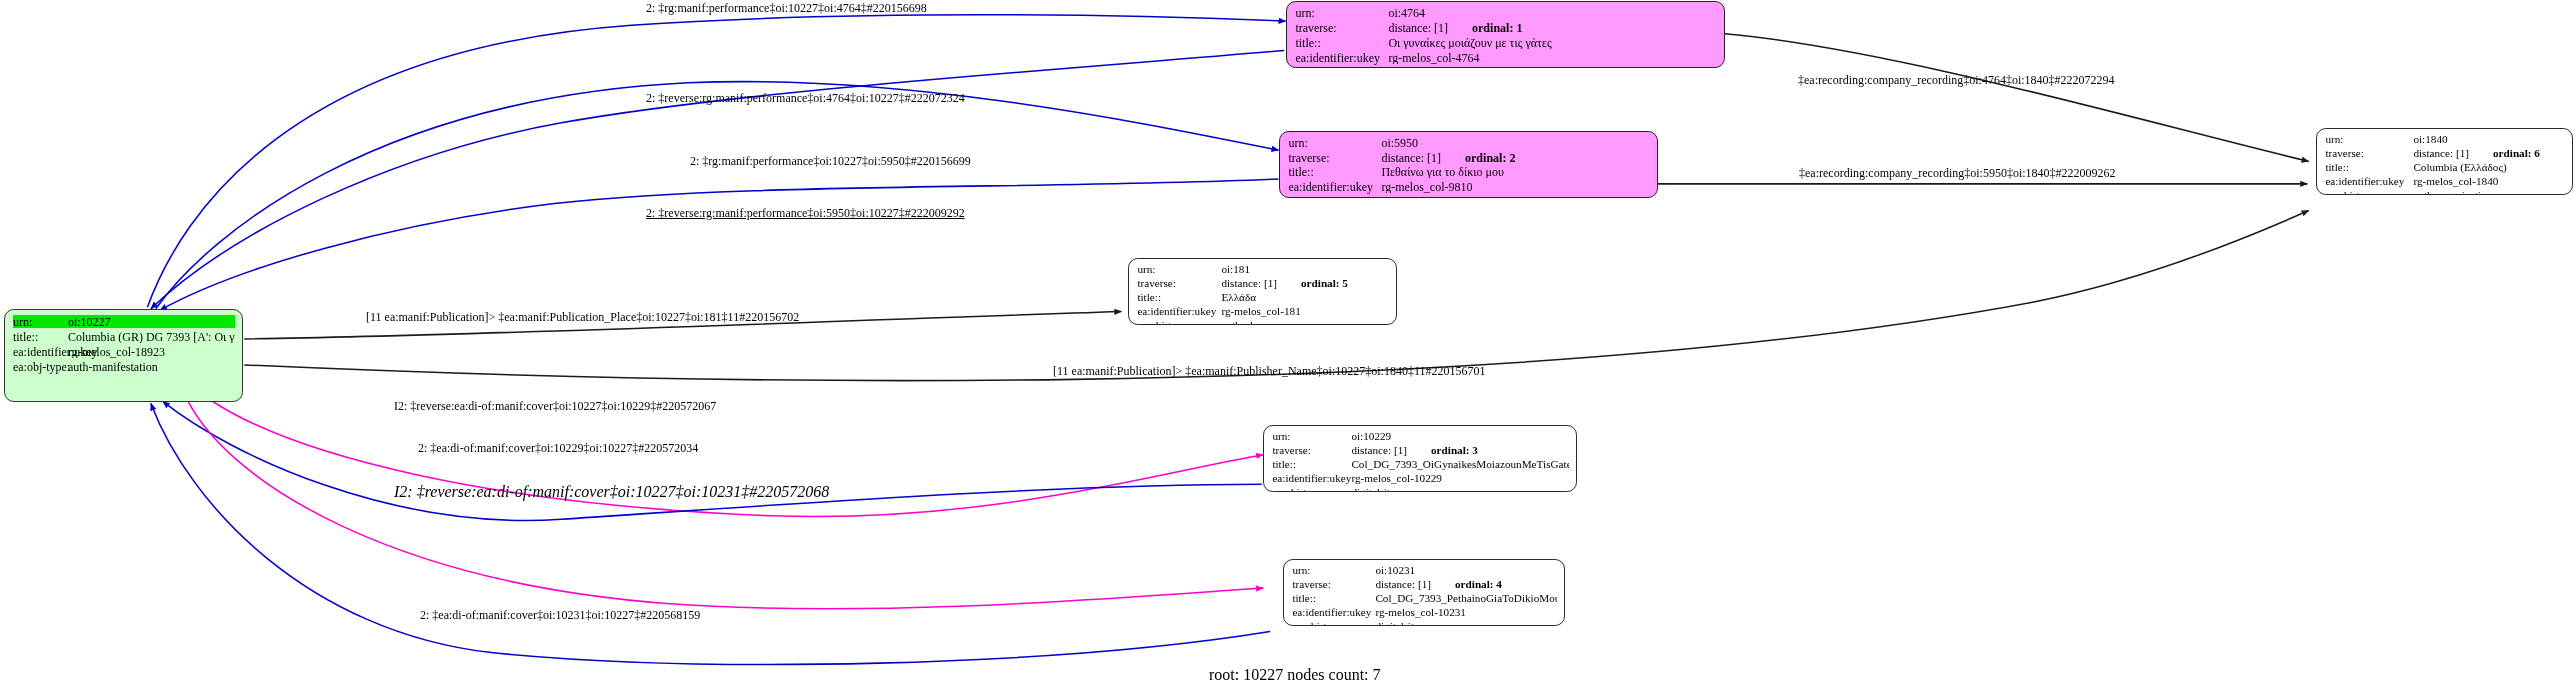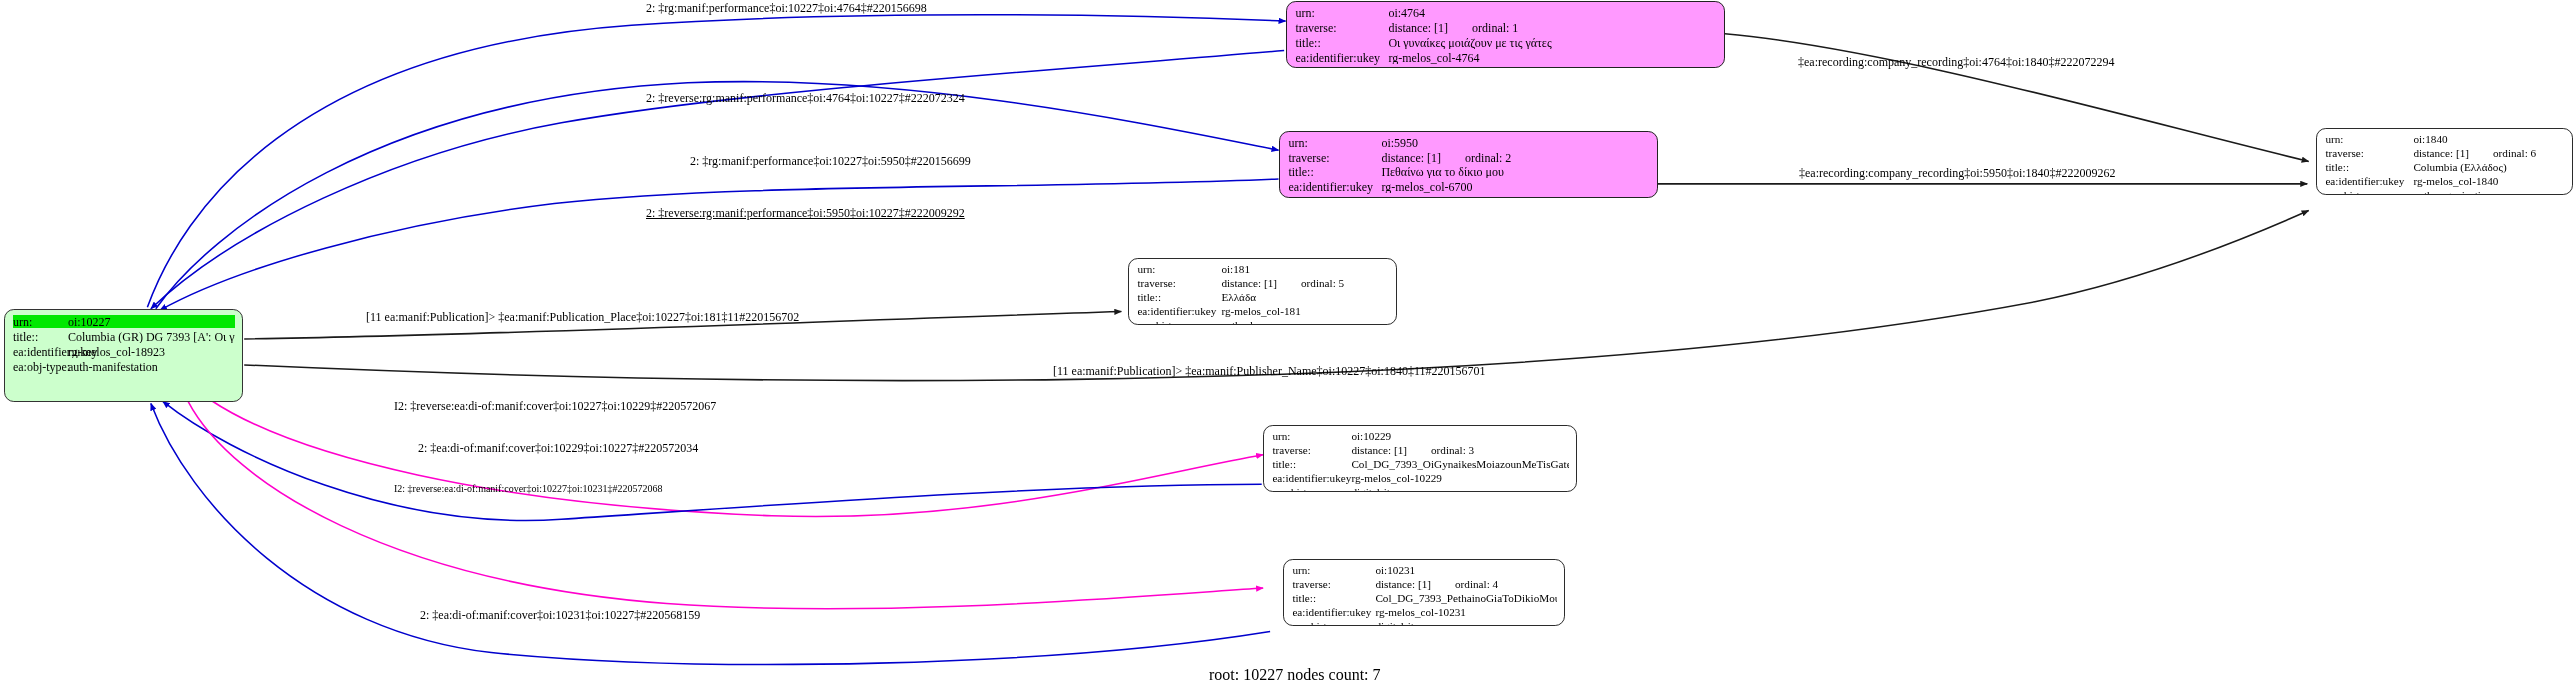--- a/index.html
+++ b/index.html
@@ -23,21 +23,21 @@
   }
   .node.green{background:#ccffcc;border-color:#333;}
   .node.magenta{background:#ff99ff;border-color:#222;}
 
   .row{display:flex;align-items:flex-start;line-height:1.0;}
   .row + .row{margin-top:2.8px;}
   .k{display:inline-block;flex:0 0 auto;white-space:nowrap;}
   .v{display:inline-block;white-space:nowrap;overflow:hidden;text-overflow:clip;}
   .trav{display:flex;}
   .trav .d{margin-right:24px;white-space:nowrap;}
-  .trav .o{white-space:nowrap;}
+  .trav .o{white-space:nowrap;font-weight:bold;}
 
   
   .hl{background:#00e800;}
   .hl .k,.hl .v{background:#00e800;}
   .row.hl{margin-bottom:1.4px;padding:0.7px 0;}
 
   
   .elabel{
     position:absolute;white-space:nowrap;
     font-family:"Liberation Serif","DejaVu Serif",serif;
@@ -88,25 +88,25 @@
 
     <path fill="none" stroke="#0000cc" stroke-width="2.2" marker-end="url(#ab)" d="M1810,900 C1500,950 1000,960 700,930 C440,900 270,720 215,575"></path>
   </svg>
 
   <div class="elabel" style="left:646px;top:1.4px;font-size:12px;">2: ‡rg:manif:performance‡oi:10227‡oi:4764‡#220156698</div>
   <div class="elabel" style="left:646px;top:91px;font-size:12px;">2: ‡reverse:rg:manif:performance‡oi:4764‡oi:10227‡#222072324</div>
   <div class="elabel" style="left:690px;top:154px;font-size:12px;">2: ‡rg:manif:performance‡oi:10227‡oi:5950‡#220156699</div>
   <div class="elabel" style="left:646px;top:206px;font-size:12px;text-decoration:underline;">2: ‡reverse:rg:manif:performance‡oi:5950‡oi:10227‡#222009292</div>
   <div class="elabel" style="left:366px;top:310px;font-size:12px;">[11 ea:manif:Publication]&gt; ‡ea:manif:Publication_Place‡oi:10227‡oi:181‡11#220156702</div>
   <div class="elabel" style="left:1053px;top:364px;font-size:12px;">[11 ea:manif:Publication]&gt; ‡ea:manif:Publisher_Name‡oi:10227‡oi:1840‡11#220156701</div>
-  <div class="elabel" style="left:1798px;top:55px;font-size:12px;">‡ea:recording:company_recording‡oi:4764‡oi:1840‡#222072294</div>
+  <div class="elabel" style="left:1798px;top:73px;font-size:12px;">‡ea:recording:company_recording‡oi:4764‡oi:1840‡#222072294</div>
   <div class="elabel" style="left:1775px;top:166px;font-size:12px;margin-left:24px;">‡ea:recording:company_recording‡oi:5950‡oi:1840‡#222009262</div>
   <div class="elabel" style="left:394px;top:399px;font-size:12px;">I2: ‡reverse:ea:di-of:manif:cover‡oi:10227‡oi:10229‡#220572067</div>
   <div class="elabel" style="left:418px;top:441px;font-size:12px;">2: ‡ea:di-of:manif:cover‡oi:10229‡oi:10227‡#220572034</div>
-  <div class="elabel" style="left:394px;top:483px;font-size:10px;">I2: ‡reverse:ea:di-of:manif:cover‡oi:10227‡oi:10231‡#220572068</div>
+  <div class="elabel" style="left:394px;top:483px;font-size:16px;font-style:italic;">I2: ‡reverse:ea:di-of:manif:cover‡oi:10227‡oi:10231‡#220572068</div>
   <div class="elabel" style="left:420px;top:608px;font-size:12px;">2: ‡ea:di-of:manif:cover‡oi:10231‡oi:10227‡#220568159</div>
 
   <div class="node green" style="left:3.5px;top:309px;width:239px;height:93px;font-size:12px;">
     <div class="row hl">
       <span class="k" style="width:55px;">urn:</span>
       <span class="v">oi:10227</span>
     </div>
     <div class="row">
       <span class="k" style="width:55px;">title::</span>
       <span class="v">Columbia (GR) DG 7393 [A': Οι γυναίκες μοιάζουν με τις γάτ...</span>
@@ -158,21 +158,21 @@
         <span class="d">distance: [1]</span>
         <span class="o">ordinal: 2</span>
       </span>
     </div>
     <div class="row">
       <span class="k" style="width:93px;">title::</span>
       <span class="v">Πεθαίνω για το δίκιο μου</span>
     </div>
     <div class="row">
       <span class="k" style="width:93px;">ea:identifier:ukey</span>
-      <span class="v">rg-melos_col-6700</span>
+      <span class="v">rg-melos_col-9810</span>
     </div>
     <div class="row">
       <span class="k" style="width:93px;">ea:obj-type:</span>
       <span class="v">auth-expression</span>
     </div>
   </div>
 
   <div class="node plain" style="left:1128px;top:258px;width:269px;height:67px;font-size:11.2px;">
     <div class="row">
       <span class="k" style="width:84px;">urn:</span>

